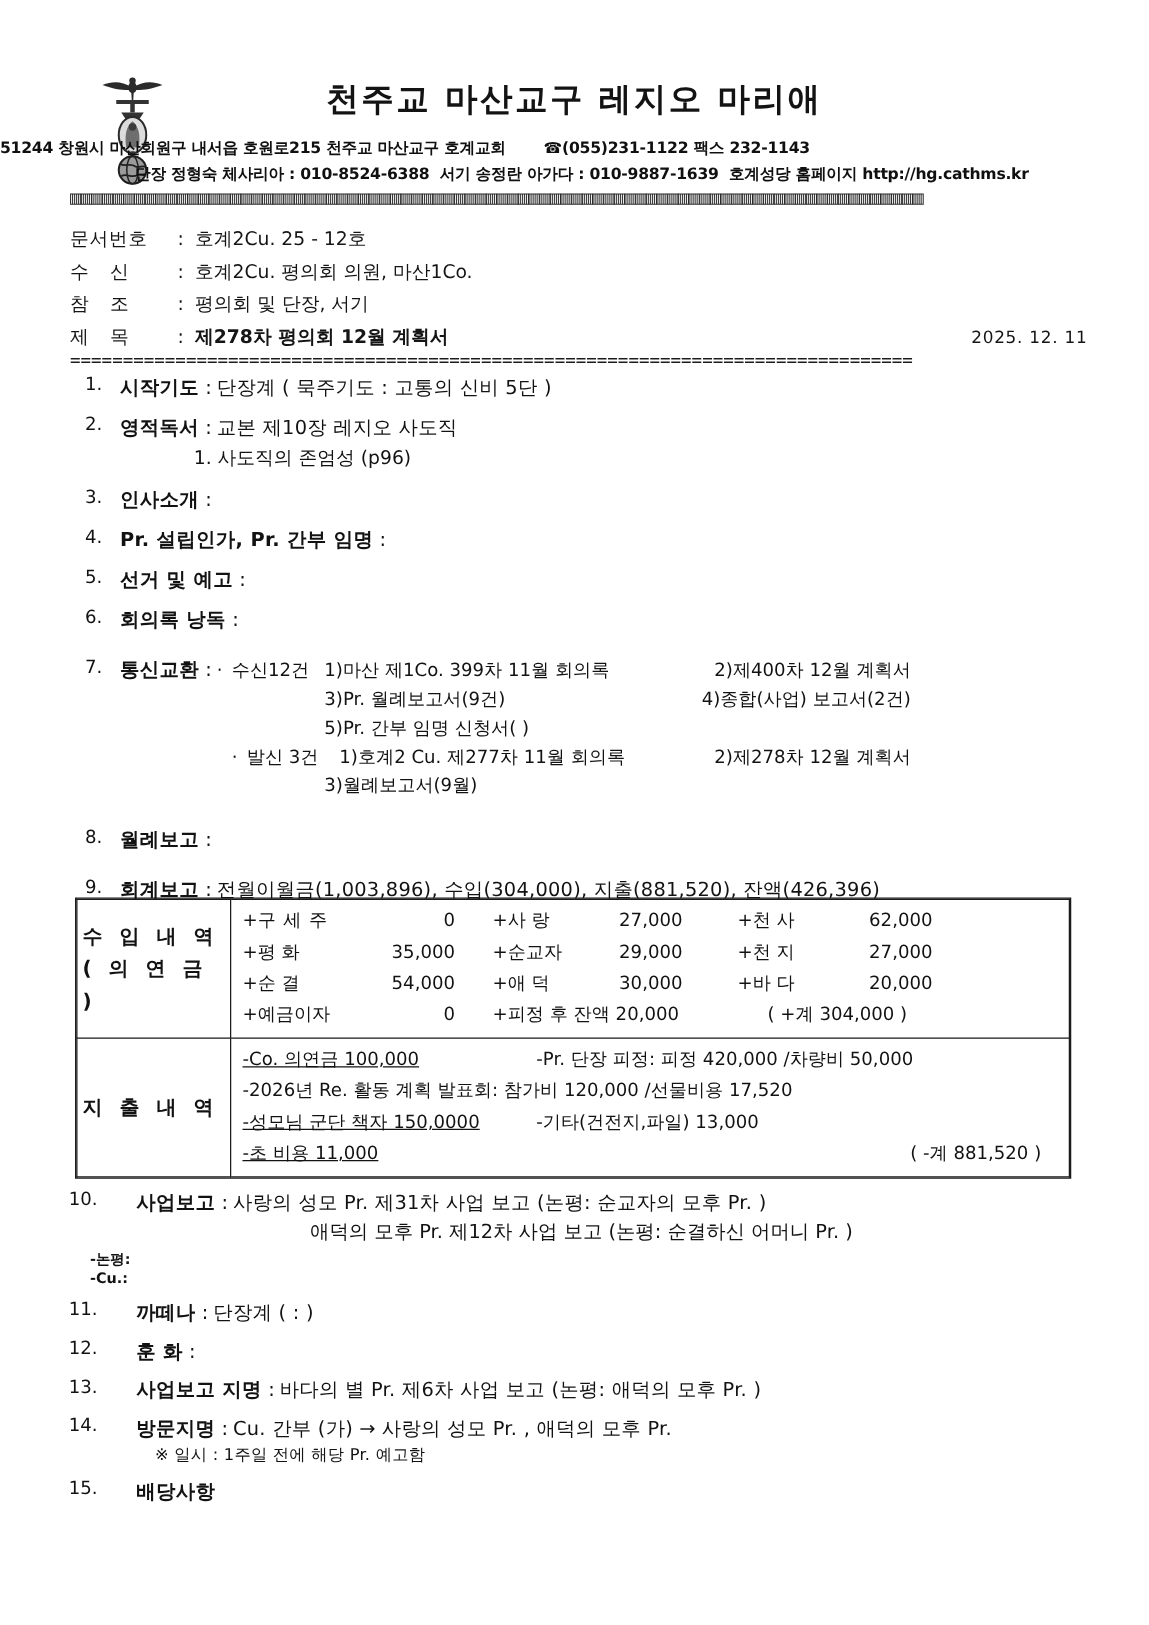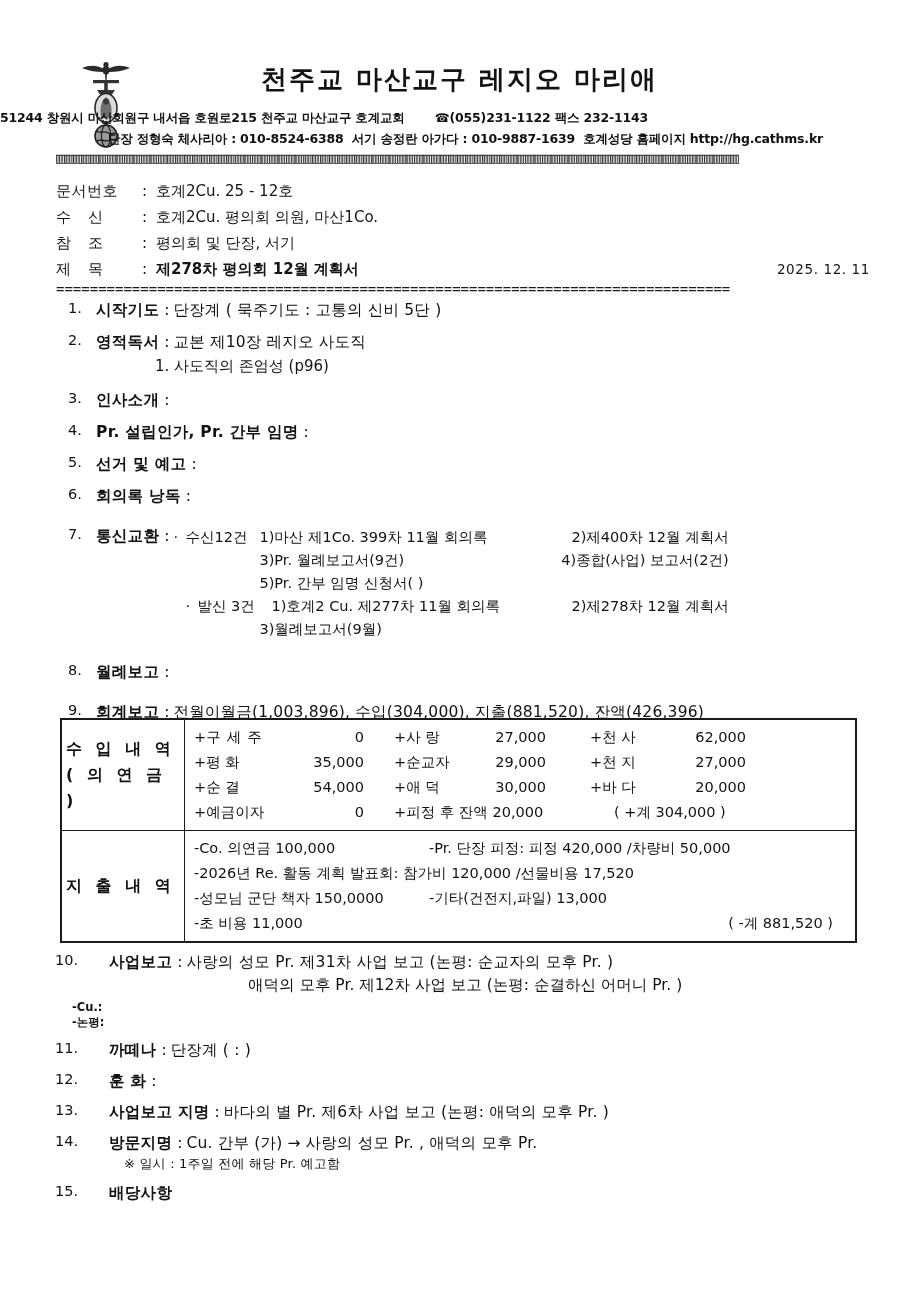--- a/index.html
+++ b/index.html
@@ -235,21 +235,21 @@
   .inc .c1 .fc-amt  { width: 78px; }
   .inc .c2 .fc-name { width: 76px; }
   .inc .c2 .fc-amt  { width: 76px; }
   .inc .c3 .fc-name { width: 78px; }
   .inc .c3 .fc-amt  { width: 78px; }
   .inc .wide-name { width: 210px !important; }
   .inc .total-cell { width: 200px; text-align: left; padding-left: 24px; }
   .spread { letter-spacing: 6px; }
 
   
-  .exp .e1 { width: 235px; }
+  .exp .e1 { width: 235px; text-decoration: underline; }
   .exp .e2 { flex: 1 1 auto; }
   .exp-total { width: 100%; display: flex; justify-content: flex-end; padding-right: 22px; }
 
   .tail {
     position: absolute;
     left: 0;
     top: 952px;
     width: 919px;
   }
   .tail .item { margin-bottom: 10px; }
@@ -571,22 +571,22 @@
 
     <div class="item" style="margin-bottom:2px">
       <span class="num wide">10.</span>
       <span class="item-body wide">
         <span class="lbl">사업보고</span><span class="sep">:</span><span class="val">사랑의 성모 Pr. 제31차 사업 보고 (논평: 순교자의 모후 Pr. )</span>
       </span>
     </div>
     <div class="tail-indent">애덕의 모후 Pr. 제12차 사업 보고 (논평: 순결하신 어머니 Pr. )</div>
 
     <div class="note-lines">
+      <div>-논평:</div>
       <div>-Cu.:</div>
-      <div>-논평:</div>
     </div>
 
     <div class="item">
       <span class="num wide">11.</span>
       <span class="item-body wide">
         <span class="lbl">까떼나</span><span class="sep">:</span><span class="val">단장계 (      :      )</span>
       </span>
     </div>
 
     <div class="item">

